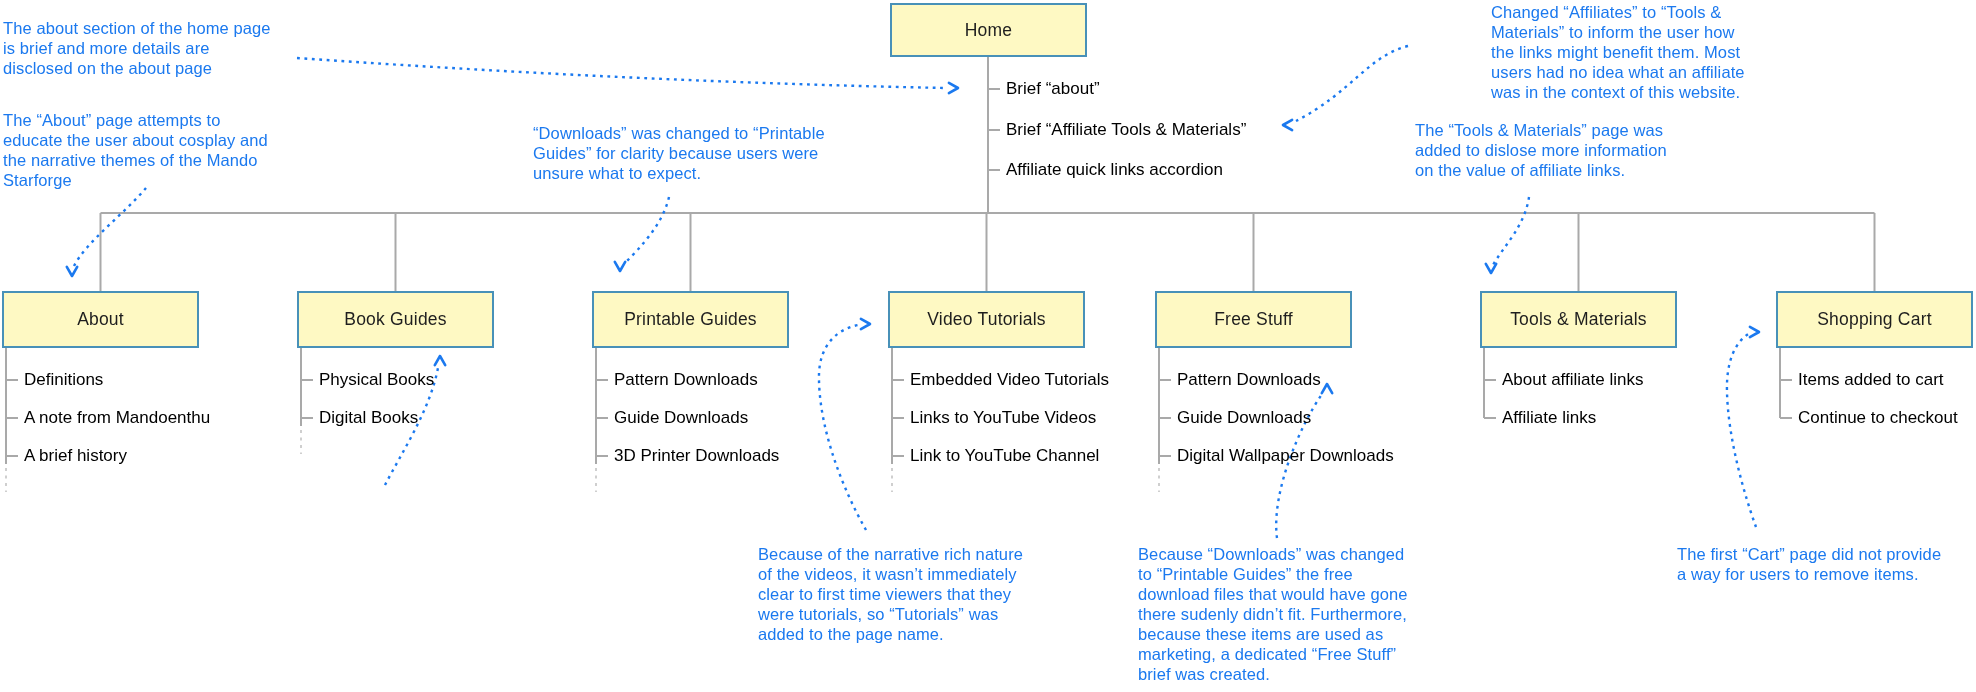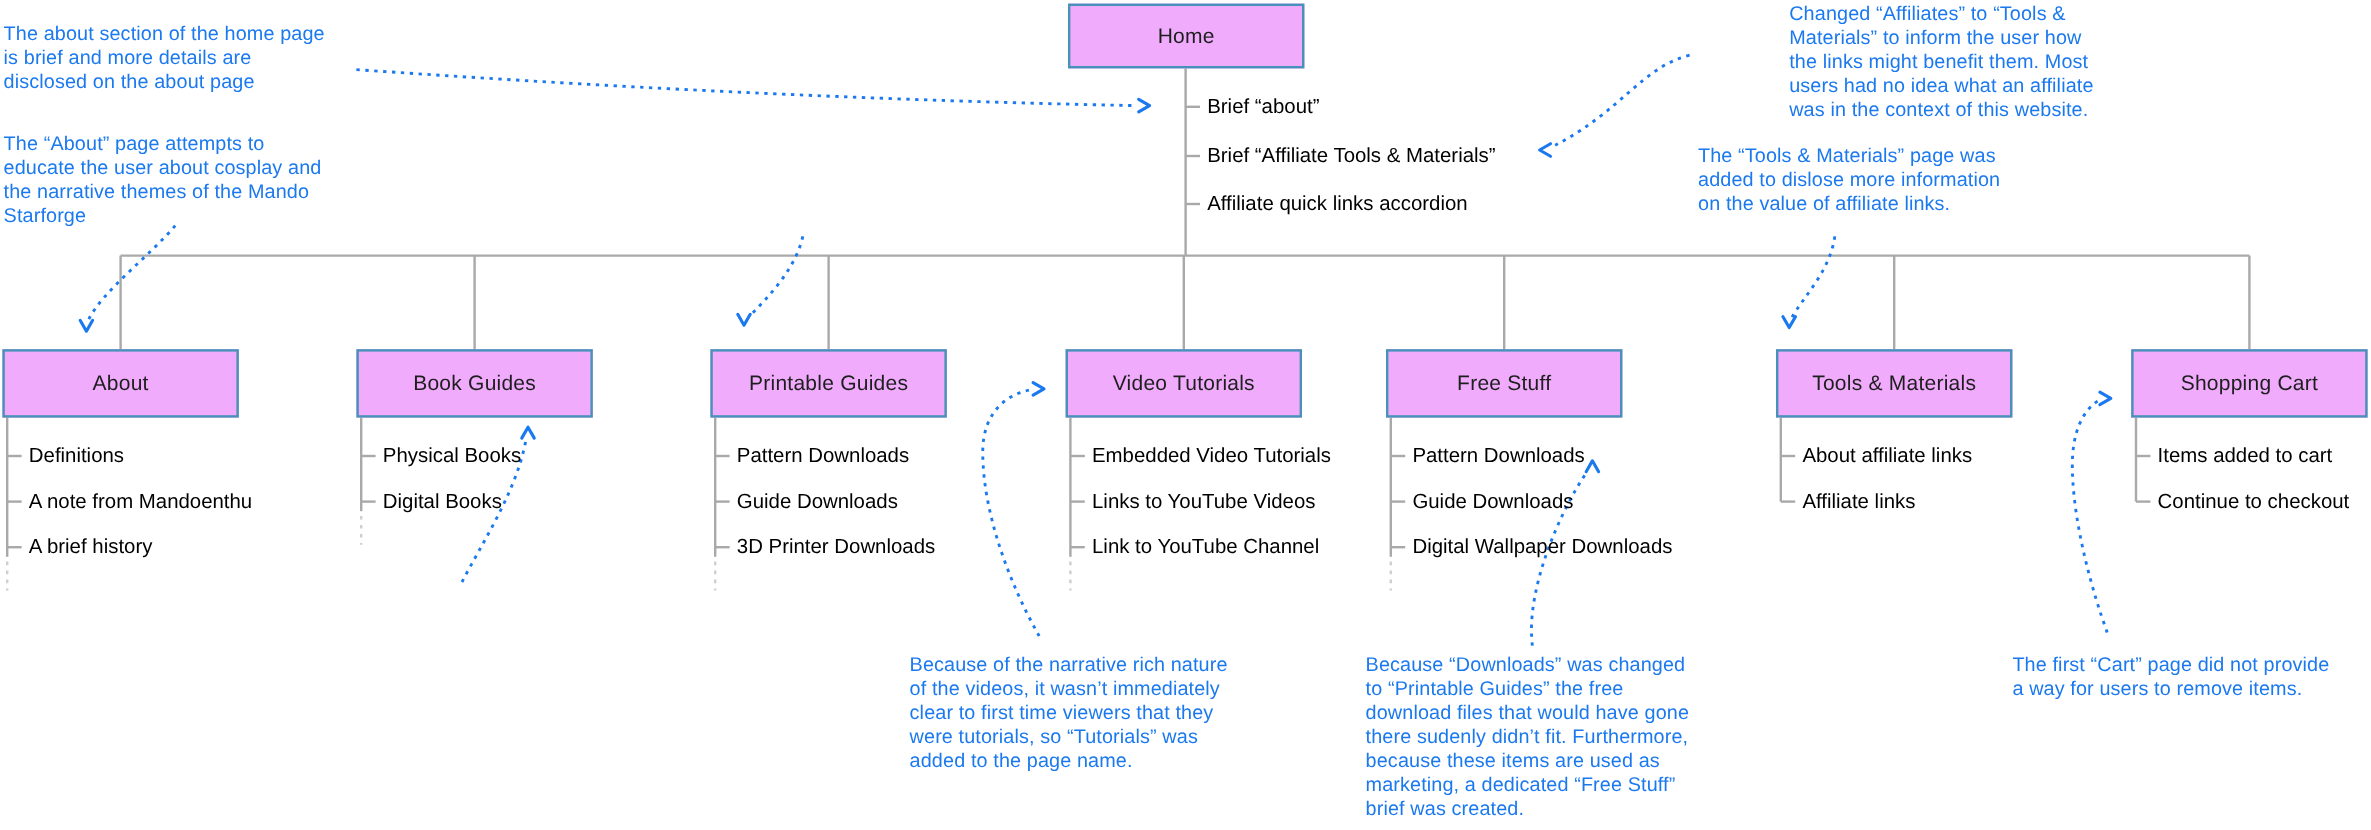--- a/index.html
+++ b/index.html
@@ -8,21 +8,21 @@
     font-family:"Liberation Sans","DejaVu Sans",sans-serif;overflow:hidden;
   }
   #connector-svg{position:absolute;left:0;top:0;}
   
   .tl{stroke:#a9a9a9;stroke-width:2;fill:none;}
   .td{stroke:#cfcfcf;stroke-width:2;fill:none;stroke-dasharray:3 4.5;}
   
   .ar{stroke:#1b79ef;stroke-width:2.4;fill:none;stroke-dasharray:2.8 4.6;}
   .ah{stroke:#1b79ef;stroke-width:2.6;fill:none;stroke-linecap:round;stroke-linejoin:round;}
   .node-box{
-    position:absolute;background:#f0abfc;border:2.5px solid #4891b8;
+    position:absolute;background:#fef9c3;border:2.5px solid #4891b8;
     box-sizing:border-box;display:flex;align-items:center;justify-content:center;
   }
   .node-label{font-size:17.5px;color:#1e1e1e;letter-spacing:.2px;white-space:nowrap;}
   .node-item{
     position:absolute;height:20px;line-height:20px;font-size:17px;color:#000000;white-space:nowrap;
   }
   .ann{
     position:absolute;font-size:16.5px;line-height:20px;color:#1b79ef;
     white-space:pre;letter-spacing:.1px;
   }
@@ -147,20 +147,23 @@
       <div class="node-item" style="left: 1798px; top: 408px;">Continue to checkout</div>
     </div>
 
   <div class="ann" style="left:3px;top:18px;">The about section of the home page
 is brief and more details are
 disclosed on the about page</div>
   <div class="ann" style="left:3px;top:110px;">The “About” page attempts to
 educate the user about cosplay and
 the narrative themes of the Mando
 Starforge</div>
+  <div class="ann" style="left:533px;top:123px;">“Downloads” was changed to “Printable
+Guides” for clarity because users were
+unsure what to expect.</div>
   <div class="ann" style="left:1491px;top:2px;">Changed “Affiliates” to “Tools &amp;
 Materials” to inform the user how
 the links might benefit them. Most
 users had no idea what an affiliate
 was in the context of this website.</div>
   <div class="ann" style="left:1415px;top:120px;">The “Tools &amp; Materials” page was
 added to dislose more information
 on the value of affiliate links.</div>
   <div class="ann" style="left:758px;top:544px;">Because of the narrative rich nature
 of the videos, it wasn’t immediately

